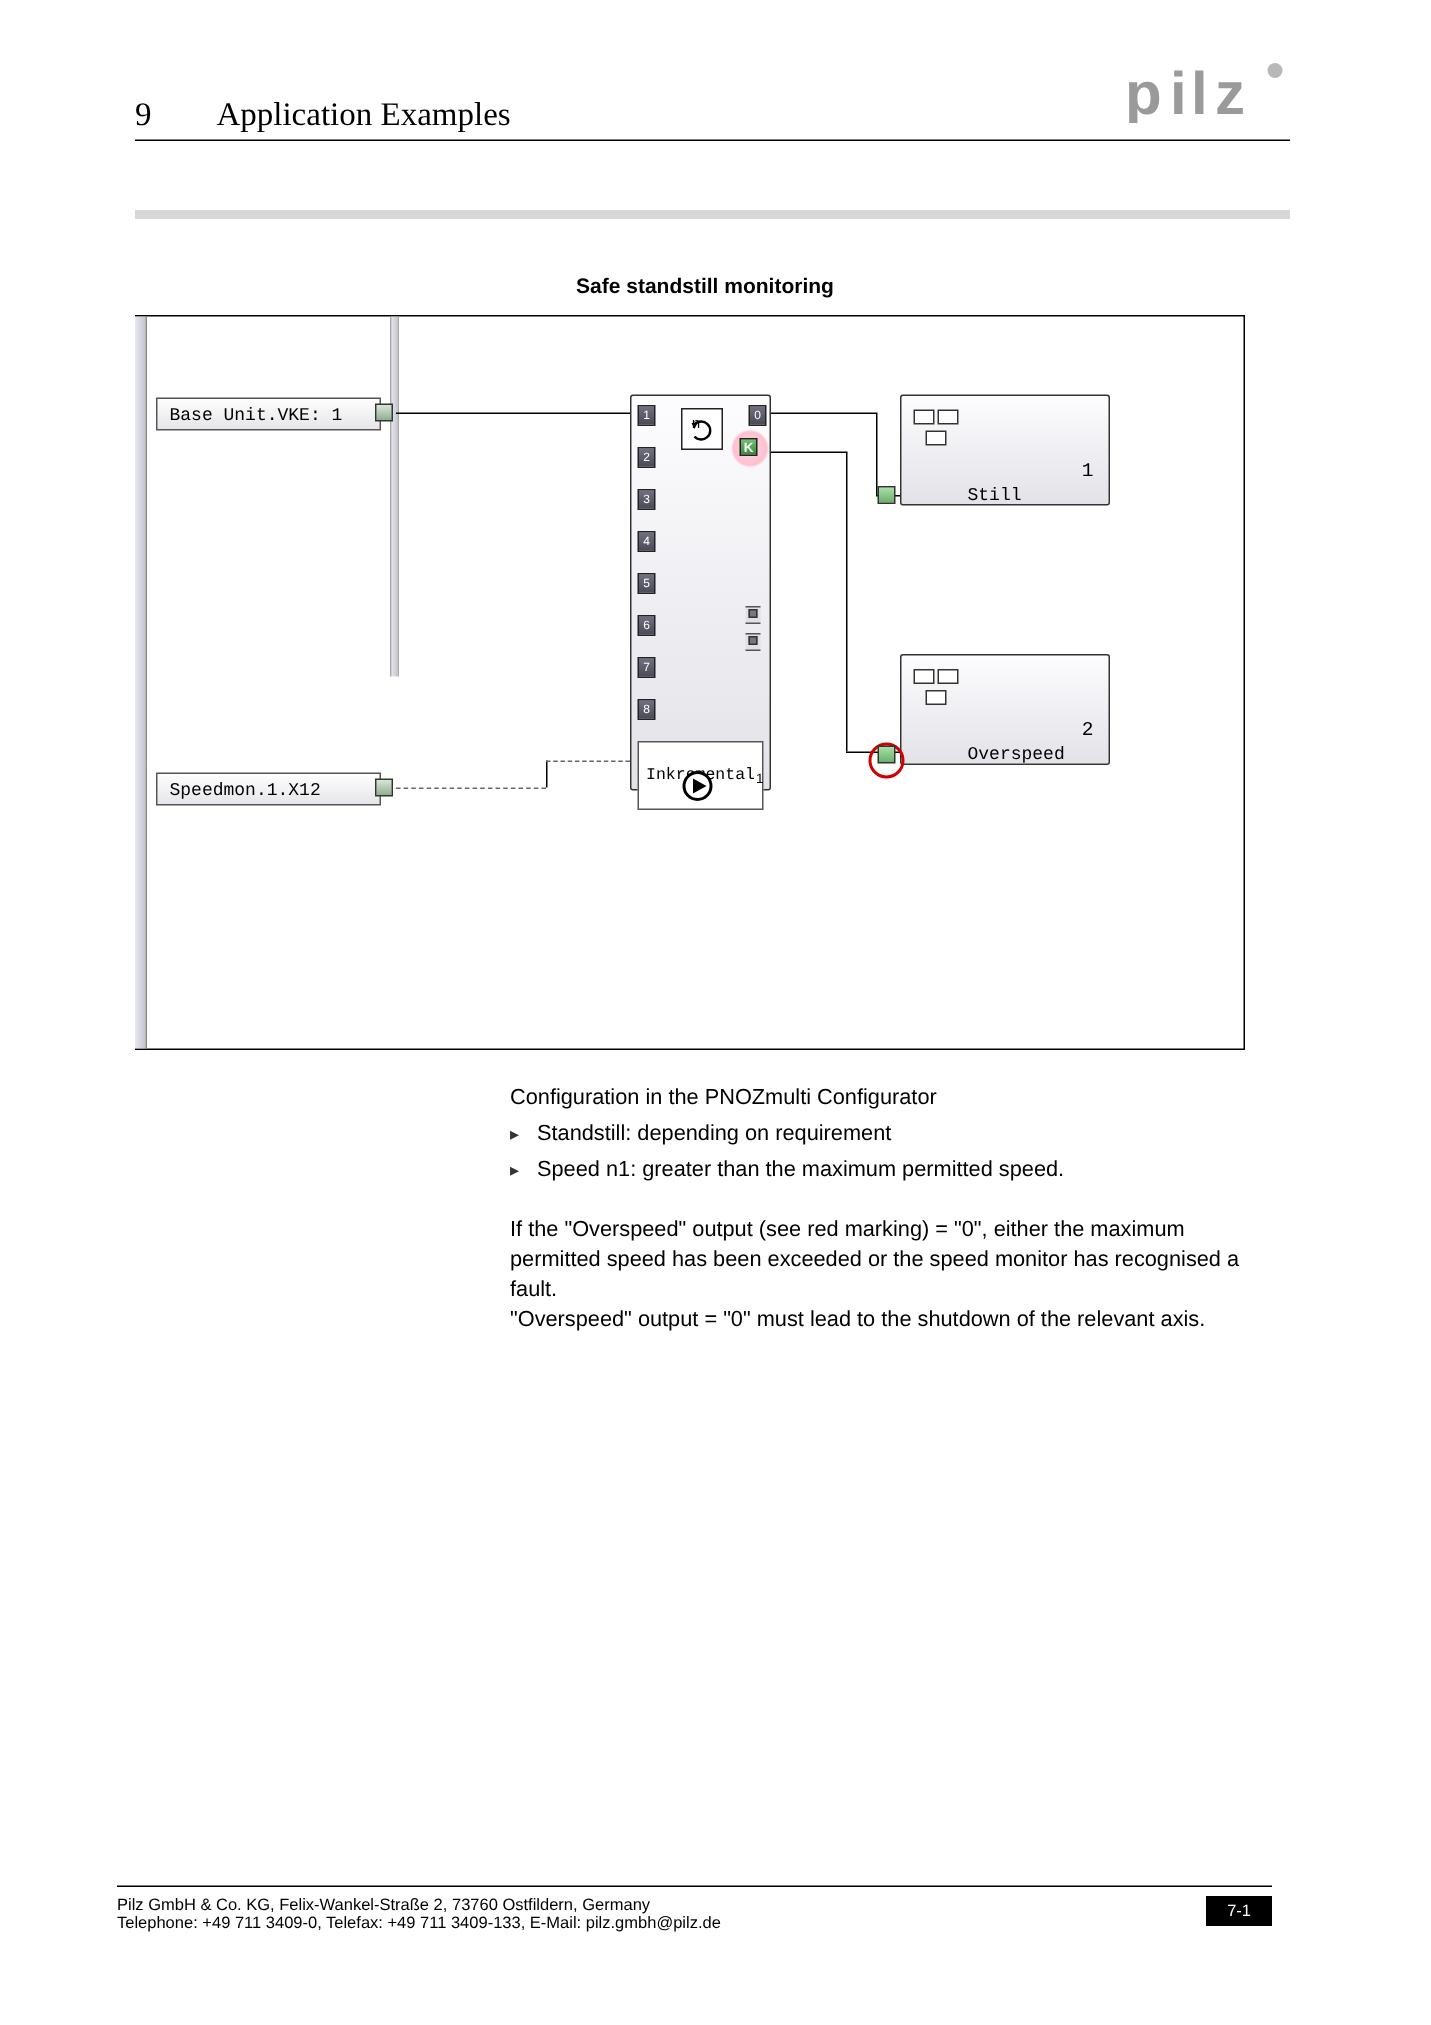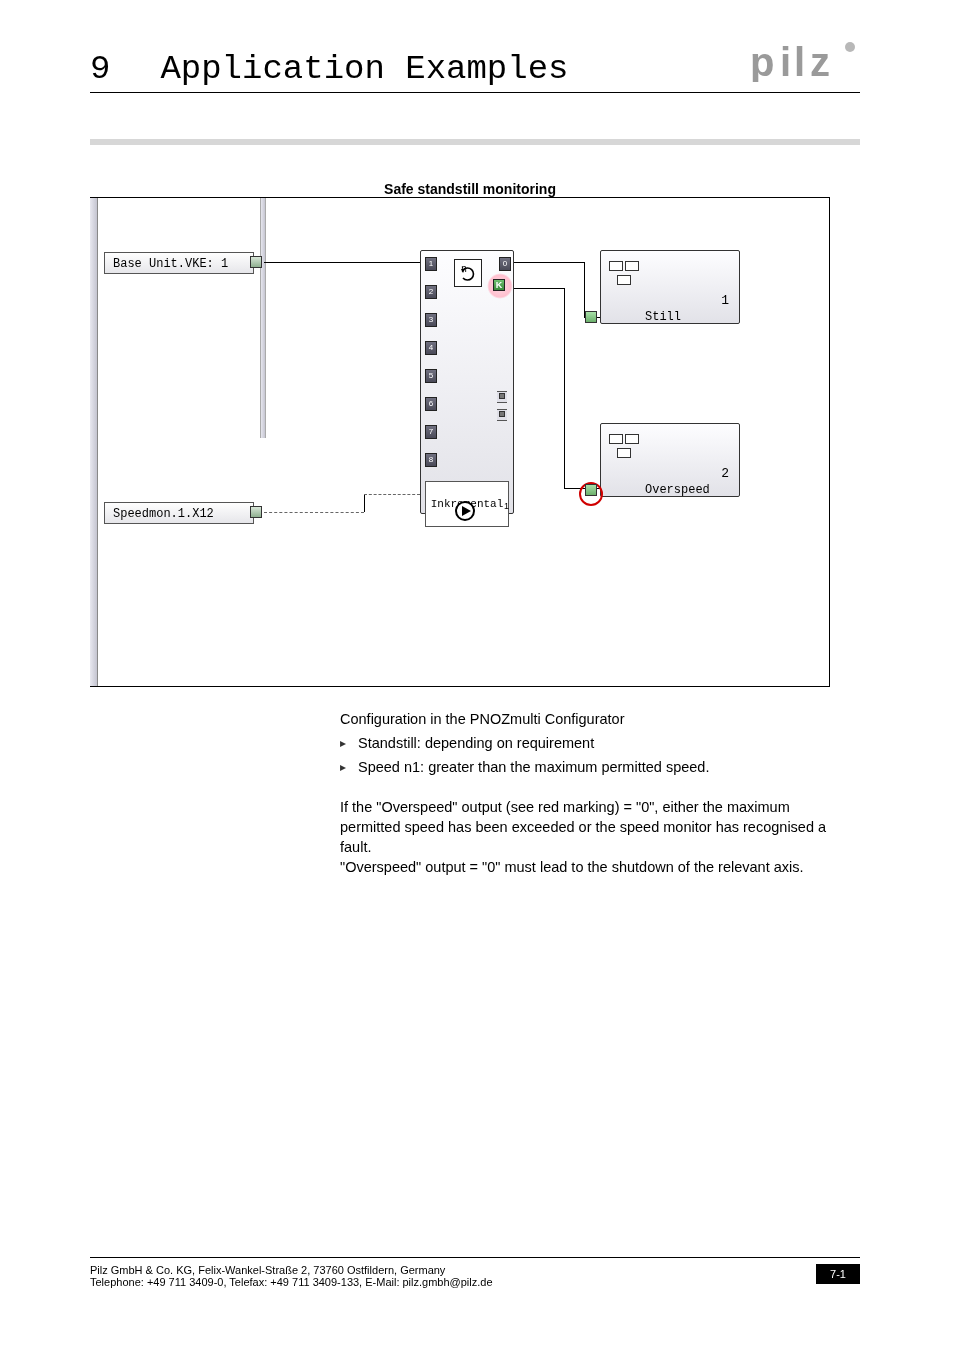--- a/index.html
+++ b/index.html
@@ -17,34 +17,34 @@
     top: 40px;
     width: 770px;
   }
   .header-row {
     display: flex;
     justify-content: space-between;
     align-items: flex-end;
     border-bottom: 1.5px solid #000;
     padding-bottom: 4px;
   }
-  .chap { font-size: 34px; font-weight: 300; font-family: Liberation Mono, monospace; }
+  .chap { font-size: 22px; font-weight: 300; font-family: Liberation Serif, serif; }
   .chap-num { display:inline-block; width: 50px; }
   .logo-wrap { padding-bottom: 2px; }
   .section-row { margin-top: 26px; font-size: 22px; font-weight: bold; }
   .section-num { display:inline-block; width: 60px; }
   .grey-bar { height: 6px; background: #d7d7d7; margin-top: 46px; }
   .fig-caption { font-weight: bold; font-size: 14px; text-align: center; margin-top: 36px; margin-left: 250px; width: 260px; }
 
   .diagram {
     border: 1px solid #000;
     border-left: none;
     width: 740px;
     height: 490px;
-    margin-top: 0;
+    margin-top: 12px;
     position: relative;
     background: #fff;
     overflow: hidden;
   }
   .vbar {
     position: absolute;
     left: 0; top: 0; bottom: 0; width: 8px;
     border-right: 1px solid #888;
     background: linear-gradient(to right,#e8e8f0,#c4c4d0);
   }
@@ -140,21 +140,21 @@
   .wire { position:absolute; background:#000; }
   .dashwire { position:absolute; border-top:1px dashed #666; height:0;}
 
   .body-text { margin-left: 250px; margin-top: 22px; width: 510px; font-size: 14.5px; line-height: 1.38; }
   .bullet-row { display:flex; margin-top:4px; }
   .bullet-glyph { width:18px; color:#333; font-size:12px; padding-top:2px;}
   .para2 { margin-top: 20px; }
 
   .footer {
     position: absolute;
-    left: 90px; bottom: 62px; width: 770px;
+    left: 78px; bottom: 62px; width: 770px;
     border-top: 1px solid #000;
     padding-top: 6px;
     font-size: 11px;
     display:flex; justify-content:space-between; align-items:flex-start;
   }
   .page-badge {
     background:#000; color:#fff; font-size:11px; padding:4px 14px;
   }
 </style>
 </head>

